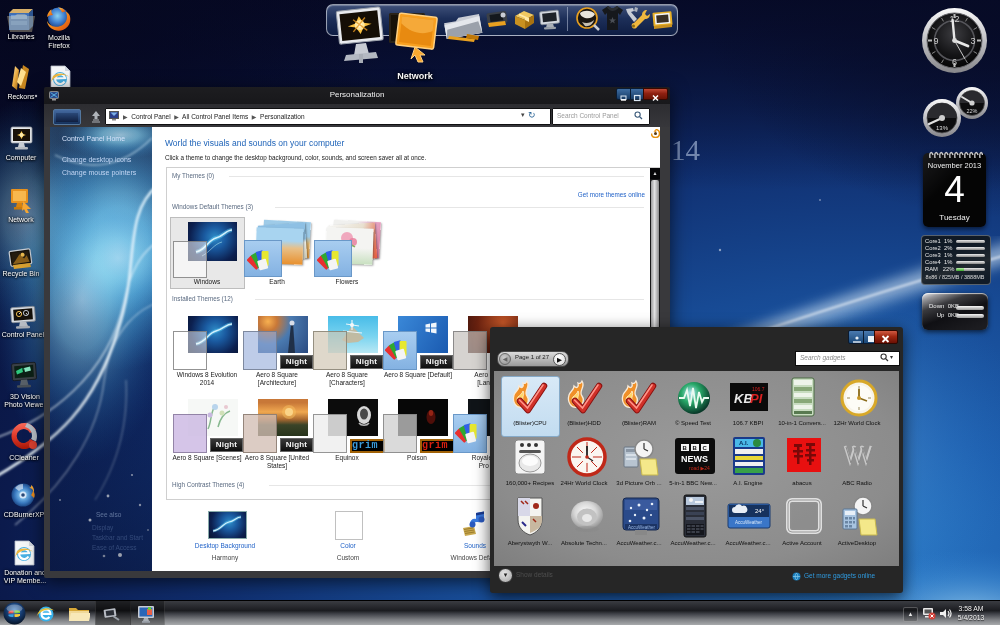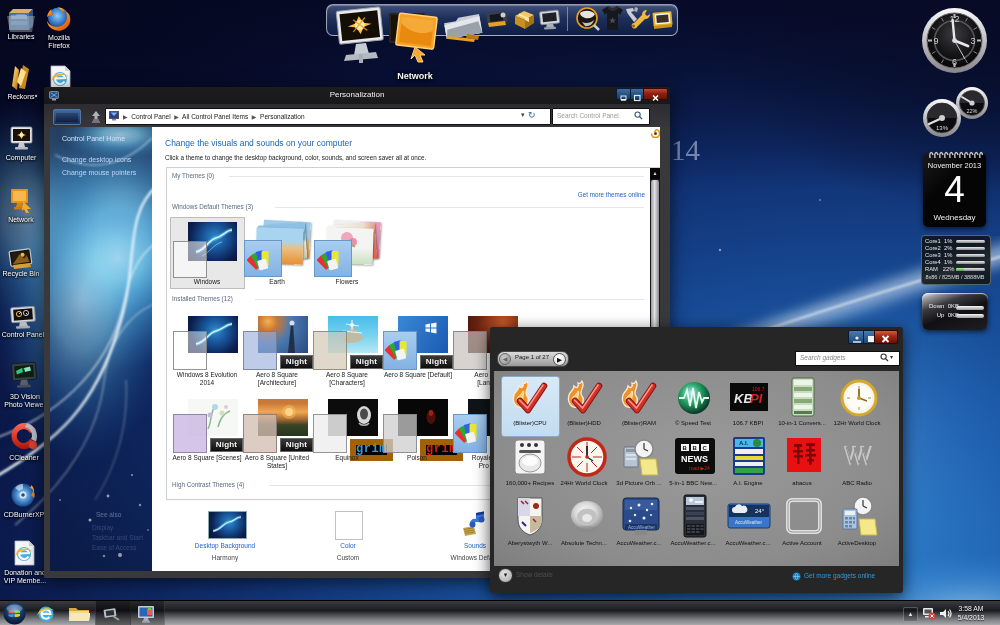--- a/index.html
+++ b/index.html
@@ -1,20 +1,20 @@
 <!DOCTYPE html>
 <html><head>
 <meta charset="utf-8">
 <style>
 html,body{margin:0;padding:0;}
 #screen{position:relative;width:1000px;height:625px;overflow:hidden;font-family:"Liberation Sans",sans-serif;background:#0c1340;}
 .abs{position:absolute;}
 .dlabel{position:absolute;color:#fff;font-size:7px;text-align:center;text-shadow:0 1px 2px #000,0 0 3px #000;line-height:8px;}
 .night{width:31px;height:12px;background:linear-gradient(#3a3a3a,#0e0e0e);border:1px solid #666;color:#f4f4f4;font-weight:bold;font-size:8px;text-align:center;line-height:12px;letter-spacing:0.2px;}
-.grim{width:31px;height:10px;background:#000;border:6px solid #a16207;font-weight:bold;font-size:12px;text-align:center;line-height:9px;font-family:"Liberation Mono",monospace;letter-spacing:0.5px;}
+.grim{width:31px;height:10px;background:#000;border:2px solid #a16207;font-weight:bold;font-size:10px;text-align:left;line-height:9px;font-family:"Liberation Mono",monospace;letter-spacing:0.5px;}
 .glabel{position:absolute;width:54px;text-align:center;color:#111;font-size:6px;white-space:nowrap;overflow:hidden;}
 </style>
 </head>
 <body>
 <div id="screen">
 
 <svg class="abs" style="left:0;top:0;" width="1000" height="625" viewBox="0 0 1000 625">
 <defs>
 <radialGradient id="wbase" cx="86%" cy="88%" r="110%">
  <stop offset="0%" stop-color="#2b7ac6"></stop>
@@ -398,21 +398,21 @@
  <div class="abs" style="left:48px;top:437px;color:rgba(150,180,225,0.28);font-size:6.5px;">Display</div>
  <div class="abs" style="left:48px;top:447px;color:rgba(150,180,225,0.28);font-size:6.5px;">Taskbar and Start</div>
  <div class="abs" style="left:48px;top:457px;color:rgba(150,180,225,0.28);font-size:6.5px;">Ease of Access</div>
 
  <div class="abs" style="left:108px;top:40px;width:508px;height:444px;background:#ffffff;overflow:hidden;">
   <svg class="abs" style="left:499px;top:2px" width="9" height="9" viewBox="0 0 9 9">
           <path d="M4.5,0.5 A4,4 0 1 1 0.5,4.5" fill="none" stroke="#e8920e" stroke-width="1.6"></path>
           <path d="M4.5,0.5 L2.5,2.5 L5.5,3 Z" fill="#e8920e"></path>
           <circle cx="4.5" cy="4.5" r="1.5" fill="#5a3a10"></circle>
         </svg>
-  <div class="abs" style="left:13px;top:11px;color:#1e63b8;font-size:8.5px;">Change the visuals and sounds on your computer</div>
+  <div class="abs" style="left:13px;top:11px;color:#1e63b8;font-size:8.5px;">World the visuals and sounds on your computer</div>
   <div class="abs" style="left:13px;top:27px;color:#1a1a1a;font-size:6.3px;">Click a theme to change the desktop background, color, sounds, and screen saver all at once.</div>
 
   <div class="abs" style="left:14px;top:40px;width:493px;height:331px;border:1px solid #cfcfcf;background:#fff;">
    <div class="abs" style="left:5px;top:4px;color:#5a6a80;font-size:6.3px;">My Themes (0)</div>
    <div class="abs" style="left:62px;top:8px;width:415px;height:1px;background:#e6e6e6;"></div>
    <div class="abs" style="left:338px;top:23px;width:140px;text-align:right;color:#2263c8;font-size:6.3px;">Get more themes online</div>
    <div class="abs" style="left:5px;top:35px;color:#5a6a80;font-size:6.3px;">Windows Default Themes (3)</div>
    <div class="abs" style="left:108px;top:39px;width:369px;height:1px;background:#e6e6e6;"></div>
 
    <div class="abs" style="left:3px;top:49px;width:73px;height:70px;background:#e8e8e8;border:1px solid #bdbdbd;"></div>
@@ -965,21 +965,21 @@
           <path d="M28,11 C27,5 30,4 31,8"></path>
           <path d="M33,11 C32,5 35,4 36,8"></path>
           <path d="M38,11 C37,5 40,4 41,8"></path>
           <path d="M43,11 C42,5 45,4 46,8"></path>
           <path d="M48,11 C47,5 50,4 51,8"></path>
           <path d="M53,11 C52,5 55,4 55.5,8"></path>
  </g>
 </svg>
 <div class="abs" style="left:923px;top:161px;width:63px;text-align:center;color:#f0f0f0;font-size:7.5px;">November 2013</div>
 <div class="abs" style="left:923px;top:169px;width:63px;text-align:center;color:#fff;font-size:37px;font-weight:100;font-family:'Liberation Sans',sans-serif;">4</div>
-<div class="abs" style="left:923px;top:213px;width:63px;text-align:center;color:#f0f0f0;font-size:8px;">Wednesday</div>
+<div class="abs" style="left:923px;top:213px;width:63px;text-align:center;color:#f0f0f0;font-size:8px;">Tuesday</div>
 
 <div class="abs" style="left:921px;top:235px;width:68px;height:48px;background:rgba(16,20,24,0.88);border:1px solid rgba(160,170,180,0.5);border-radius:4px;"></div>
 <div class="abs" style="left:925px;top:238px;width:62px;color:#e8e8e8;font-size:5.8px;line-height:7px;">
  <div>Core1&nbsp;&nbsp;1%</div>
         <div>Core2&nbsp;&nbsp;2%</div>
         <div>Core3&nbsp;&nbsp;1%</div>
         <div>Core4&nbsp;&nbsp;1%</div>
         <div>RAM&nbsp;&nbsp;&nbsp;22%</div>
 </div>
 <div class="abs" style="left:956px;top:239.5px;width:29px;height:3.5px;background:linear-gradient(#ececec,#8a8a8a);border-radius:2px;"></div>

